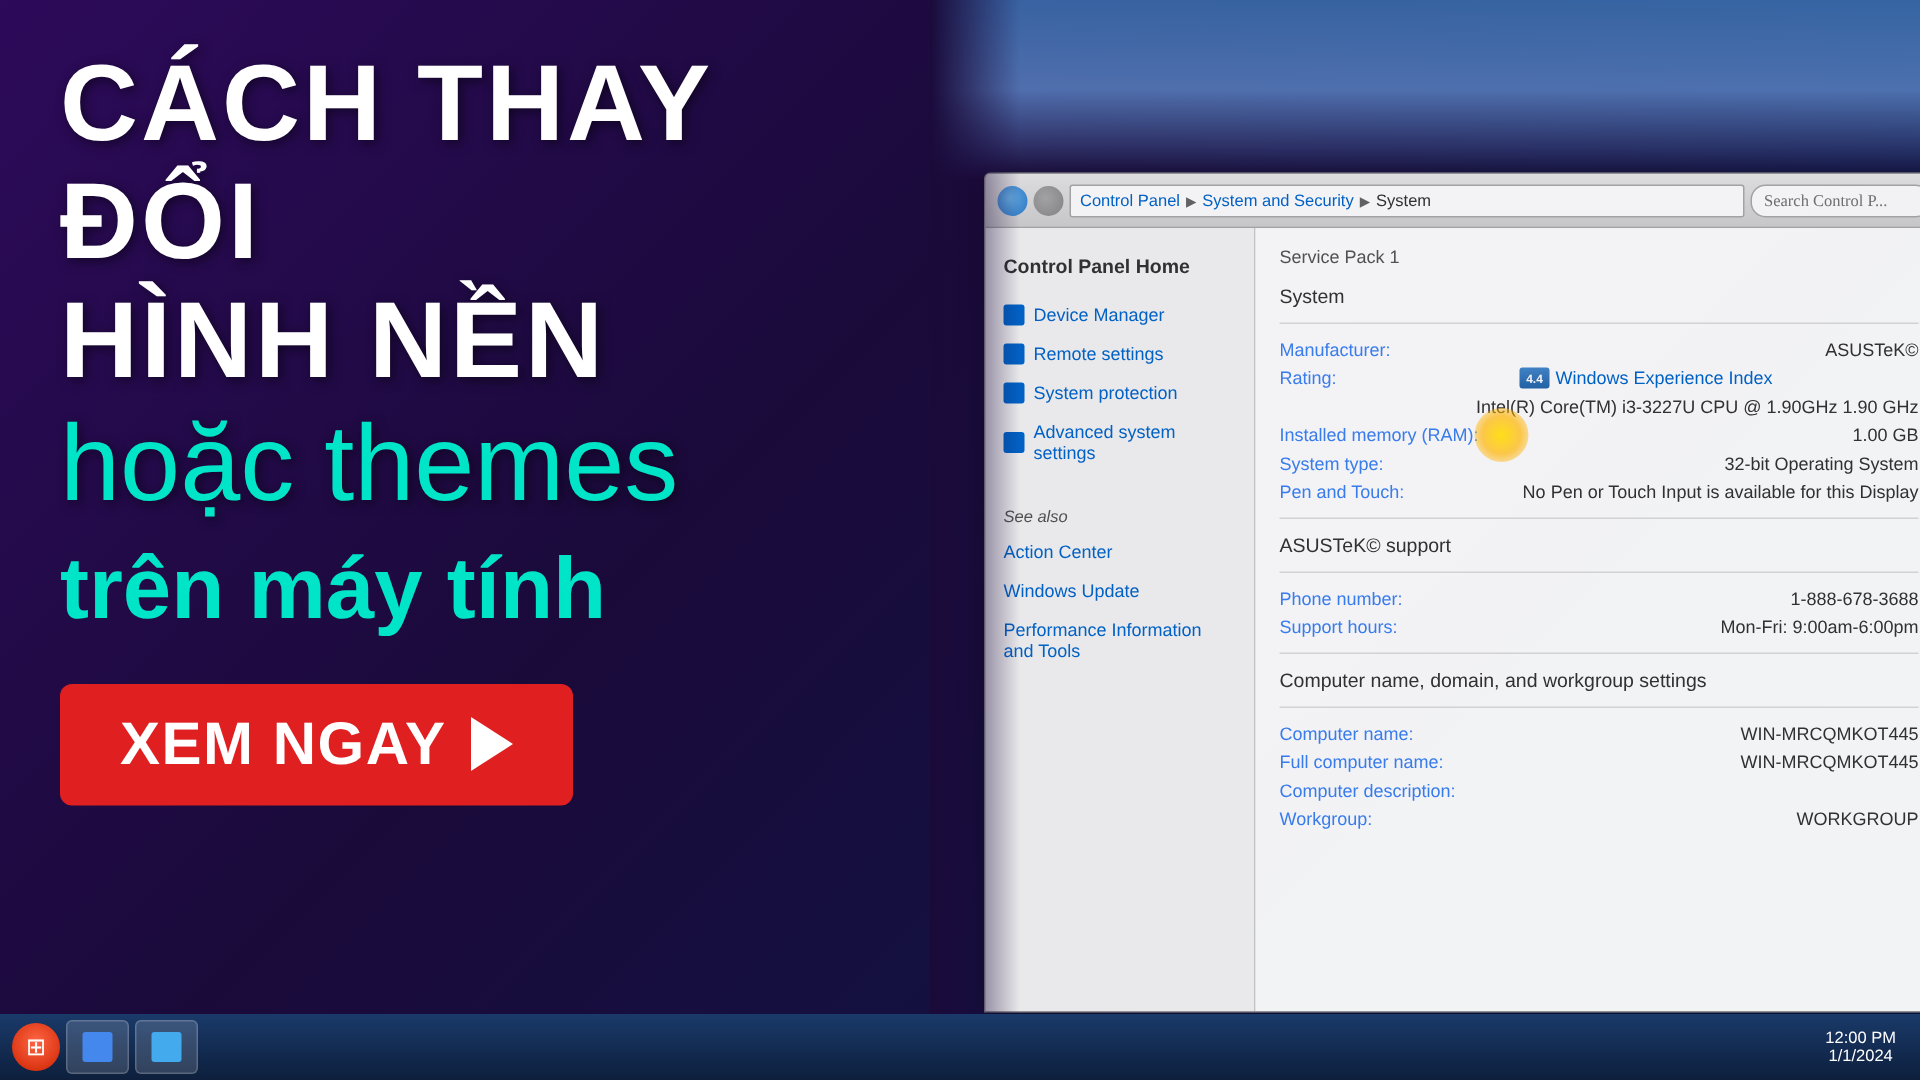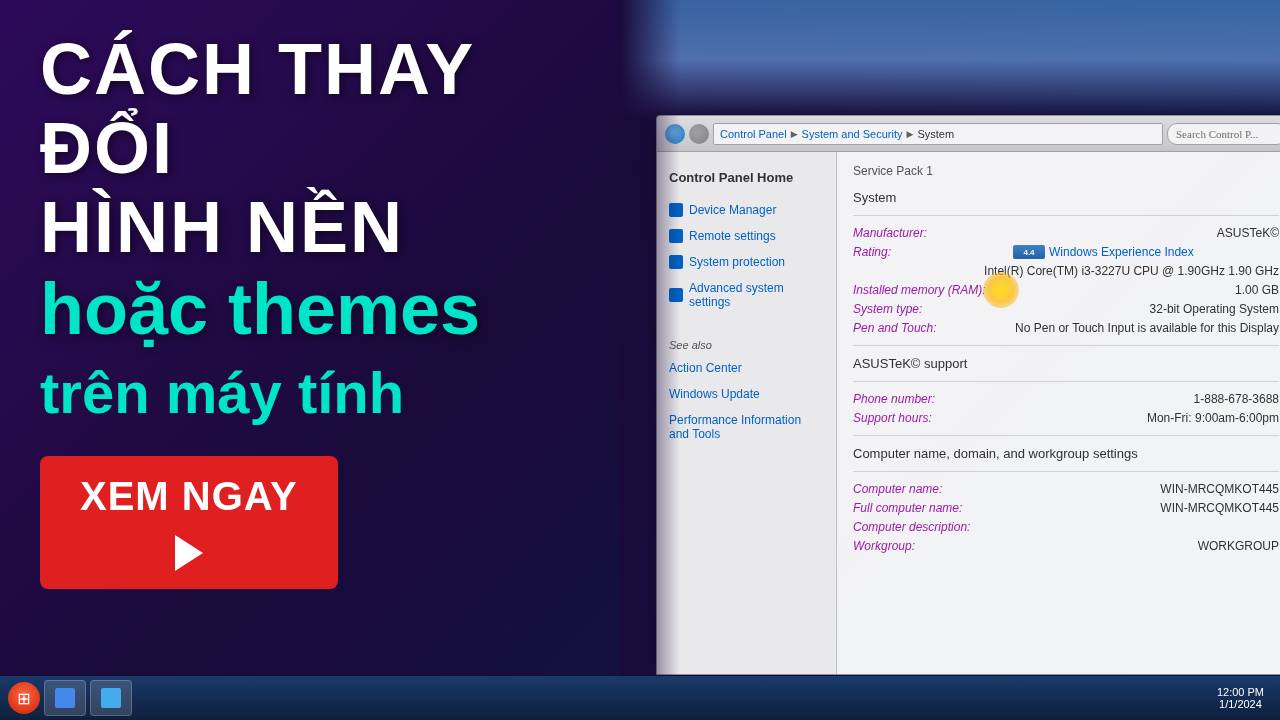--- a/index.html
+++ b/index.html
@@ -46,21 +46,21 @@
       font-size: 72px;
       font-weight: 900;
       color: #ffffff;
       line-height: 1.1;
       text-shadow: 2px 2px 8px rgba(0,0,0,0.5);
       letter-spacing: 2px;
     }
 
     .title-line3 {
       font-size: 72px;
-      font-weight: 700;
+      font-weight: 400;
       color: #00e5c8;
       line-height: 1.15;
       text-shadow: 2px 2px 8px rgba(0,0,0,0.5);
     }
 
     .subtitle {
       font-size: 58px;
       font-weight: 700;
       color: #00e5c8;
       line-height: 1.2;
@@ -75,21 +75,20 @@
       color: white;
       font-size: 40px;
       font-weight: 900;
       padding: 18px 40px;
       border-radius: 8px;
       margin-top: 28px;
       width: fit-content;
       text-transform: uppercase;
       letter-spacing: 1px;
       cursor: pointer;
-      flex-direction: column;
     }
 
     .play-icon {
       width: 0;
       height: 0;
       border-top: 18px solid transparent;
       border-bottom: 18px solid transparent;
       border-left: 28px solid white;
       display: inline-block;
     }
@@ -254,40 +253,39 @@
     }
 
     .info-row {
       display: flex;
       margin-bottom: 5px;
       font-size: 12px;
     }
 
     .info-label {
       width: 160px;
-      color: #a21caf;
+      color: #3b82f6;
       flex-shrink: 0;
-      font-style: italic;
     }
 
     .info-value {
       color: #333;
       flex: 1;
       text-align: right;
     }
 
     .info-value.link {
       color: #0066cc;
       display: flex;
       align-items: center;
       gap: 4px;
     }
 
     .win-exp-icon {
-      width: 32px;
+      width: 20px;
       height: 14px;
       background: linear-gradient(to bottom, #4488cc, #2266aa);
       border-radius: 2px;
       display: inline-flex;
       align-items: center;
       justify-content: center;
       font-size: 8px;
       color: white;
       font-weight: bold;
     }

